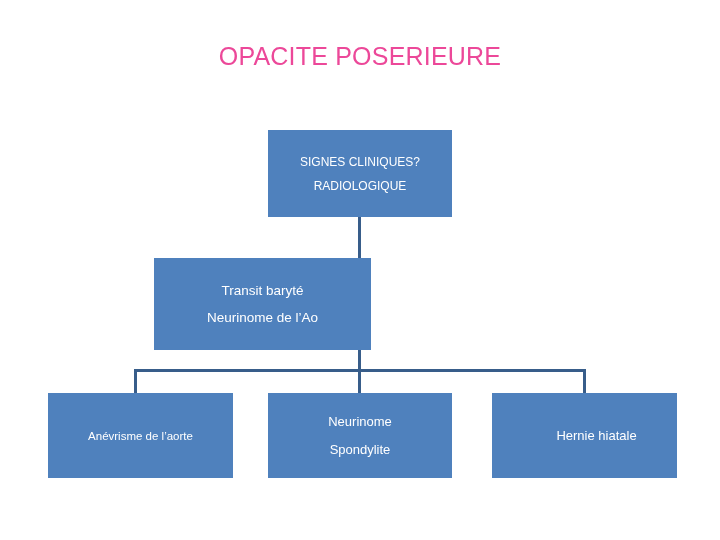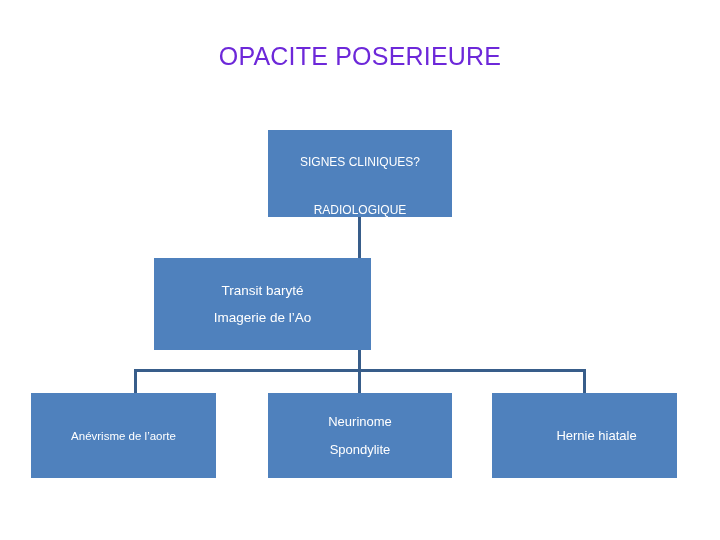--- a/index.html
+++ b/index.html
@@ -19,21 +19,21 @@
   }
 
   
   .slide-title {
     position: absolute;
     left: 0;
     top: 42px;
     width: 720px;
     text-align: center;
     font-size: 25px;
-    color: #6d28d9;
+    color: #ec4899;
     letter-spacing: 0.2px;
     white-space: pre;
   }
 
   
   .node {
     position: absolute;
     background: #4F81BD;
     color: #ffffff;
     display: flex;
@@ -48,33 +48,33 @@
     white-space: pre;
   }
 
   #node-signes {
     left: 268px;
     top: 130px;
     width: 184px;
     height: 87px;
     font-size: 12px;
   }
-  #node-signes .line { line-height: 24px; margin-top: 24px; }
+  #node-signes .line { line-height: 24px; }
 
   #node-transit {
     left: 154px;
     top: 258px;
     width: 217px;
     height: 92px;
     font-size: 13.5px;
   }
   #node-transit .line { line-height: 27px; }
 
   #node-anevrisme {
-    left: 31px;
+    left: 48px;
     top: 393px;
     width: 185px;
     height: 85px;
     font-size: 11.5px;
   }
   #node-anevrisme .line { line-height: 20px; }
 
   #node-neurinome {
     left: 268px;
     top: 393px;
@@ -156,21 +156,21 @@
   <div class="conn" id="conn-drop-center"></div>
   <div class="conn" id="conn-drop-right"></div>
 
   <div class="node" id="node-signes">
     <span class="line">SIGNES CLINIQUES?</span>
     <span class="line">RADIOLOGIQUE</span>
   </div>
 
   <div class="node" id="node-transit">
     <span class="line">Transit baryté</span>
-    <span class="line">Imagerie de l’Ao</span>
+    <span class="line">Neurinome de l’Ao</span>
   </div>
 
   <div class="node" id="node-anevrisme">
     <span class="line">Anévrisme de l’aorte</span>
   </div>
 
   <div class="node" id="node-neurinome">
     <span class="line">Neurinome</span>
     <span class="line">Spondylite</span>
   </div>

